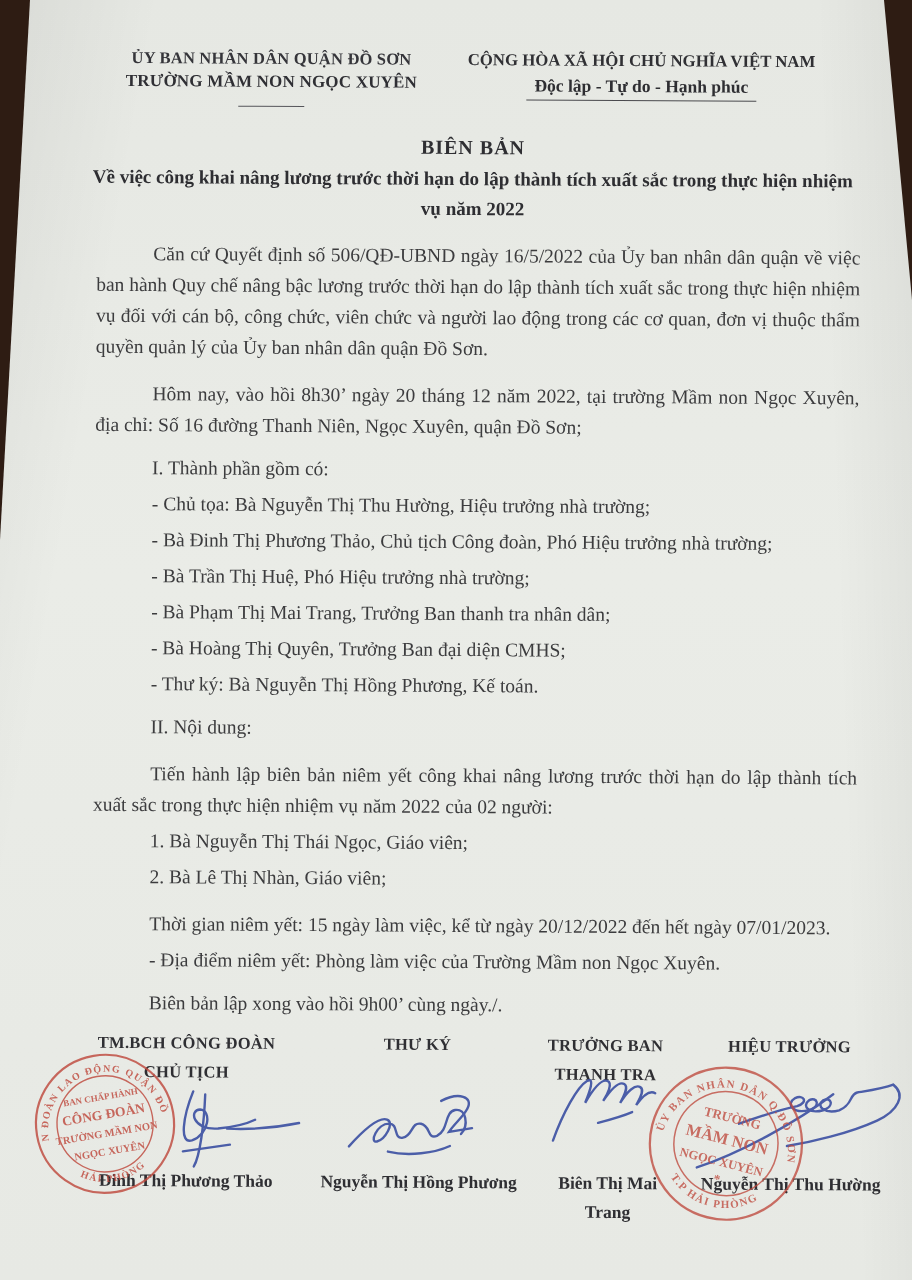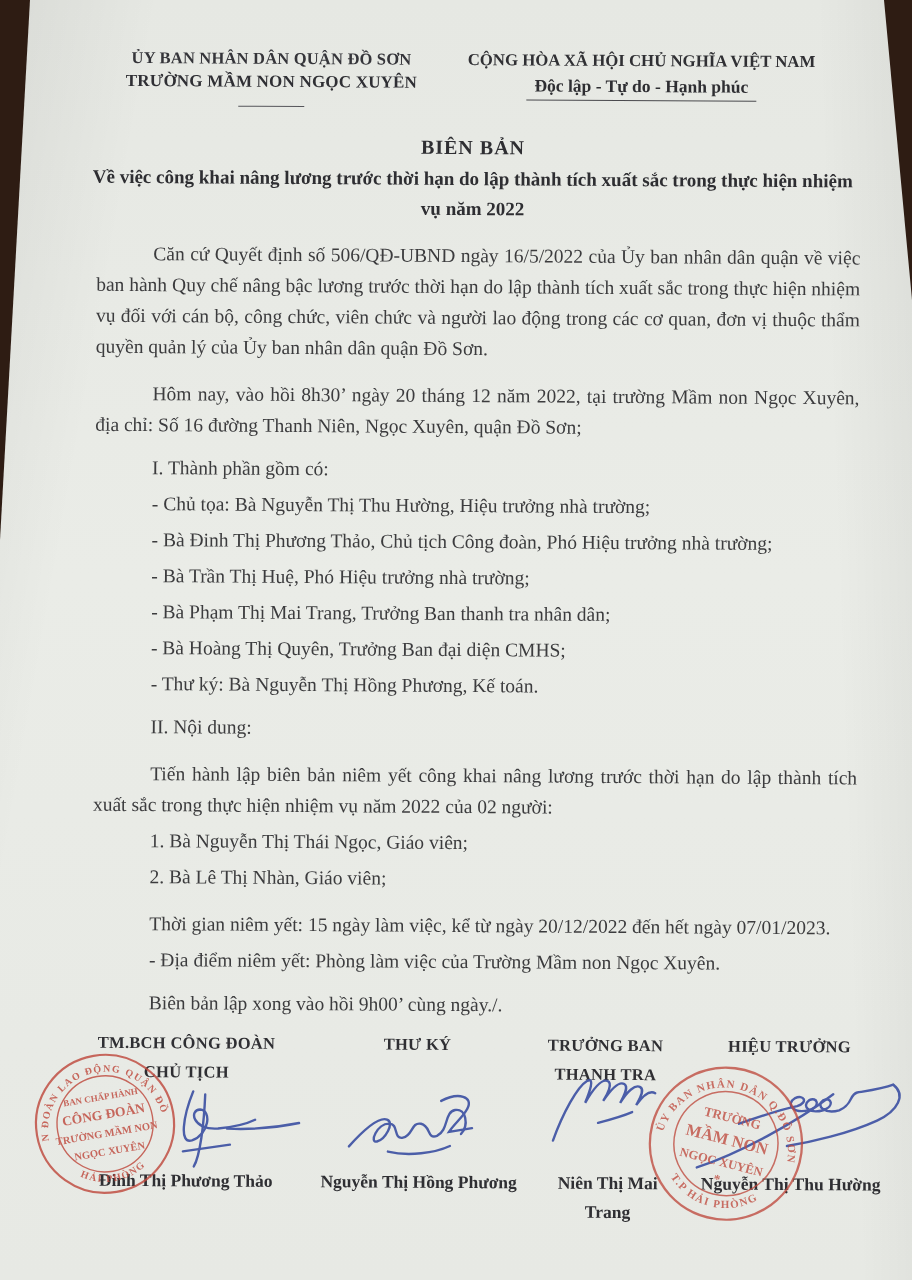--- a/index.html
+++ b/index.html
@@ -112,21 +112,21 @@
       <div class="role">THANH TRA</div>
     </div>
     <div class="sigcol" style="left:692px;width:200px;">
       <div class="role">HIỆU TRƯỞNG</div>
     </div>
   </div>
 
   <div class="sig-names">
     <div class="sigcol name" style="left:72px;width:234px;">Đinh Thị Phương Thảo</div>
     <div class="sigcol name" style="left:312px;width:220px;">Nguyễn Thị Hồng Phương</div>
-    <div class="sigcol name" style="left:545px;width:132px;">Niên Thị Mai Trang</div>
+    <div class="sigcol name" style="left:545px;width:132px;">Biên Thị Mai Trang</div>
     <div class="sigcol name" style="left:686px;width:216px;">Nguyễn Thị Thu Hường</div>
   </div>
 
   <svg class="overlay" width="912" height="1280" viewBox="0 0 912 1280">
     <defs>
       <path id="ringL-top" d="M -58 6 A 58 58 0 1 1 58 6"></path>
       <path id="ringL-bot" d="M -42 40 A 58 58 0 0 0 42 40"></path>
       <path id="ringR-top" d="M -64 8 A 64 64 0 1 1 64 8"></path>
       <path id="ringR-bot" d="M -46 45 A 64 64 0 0 0 46 45"></path>
     </defs>

